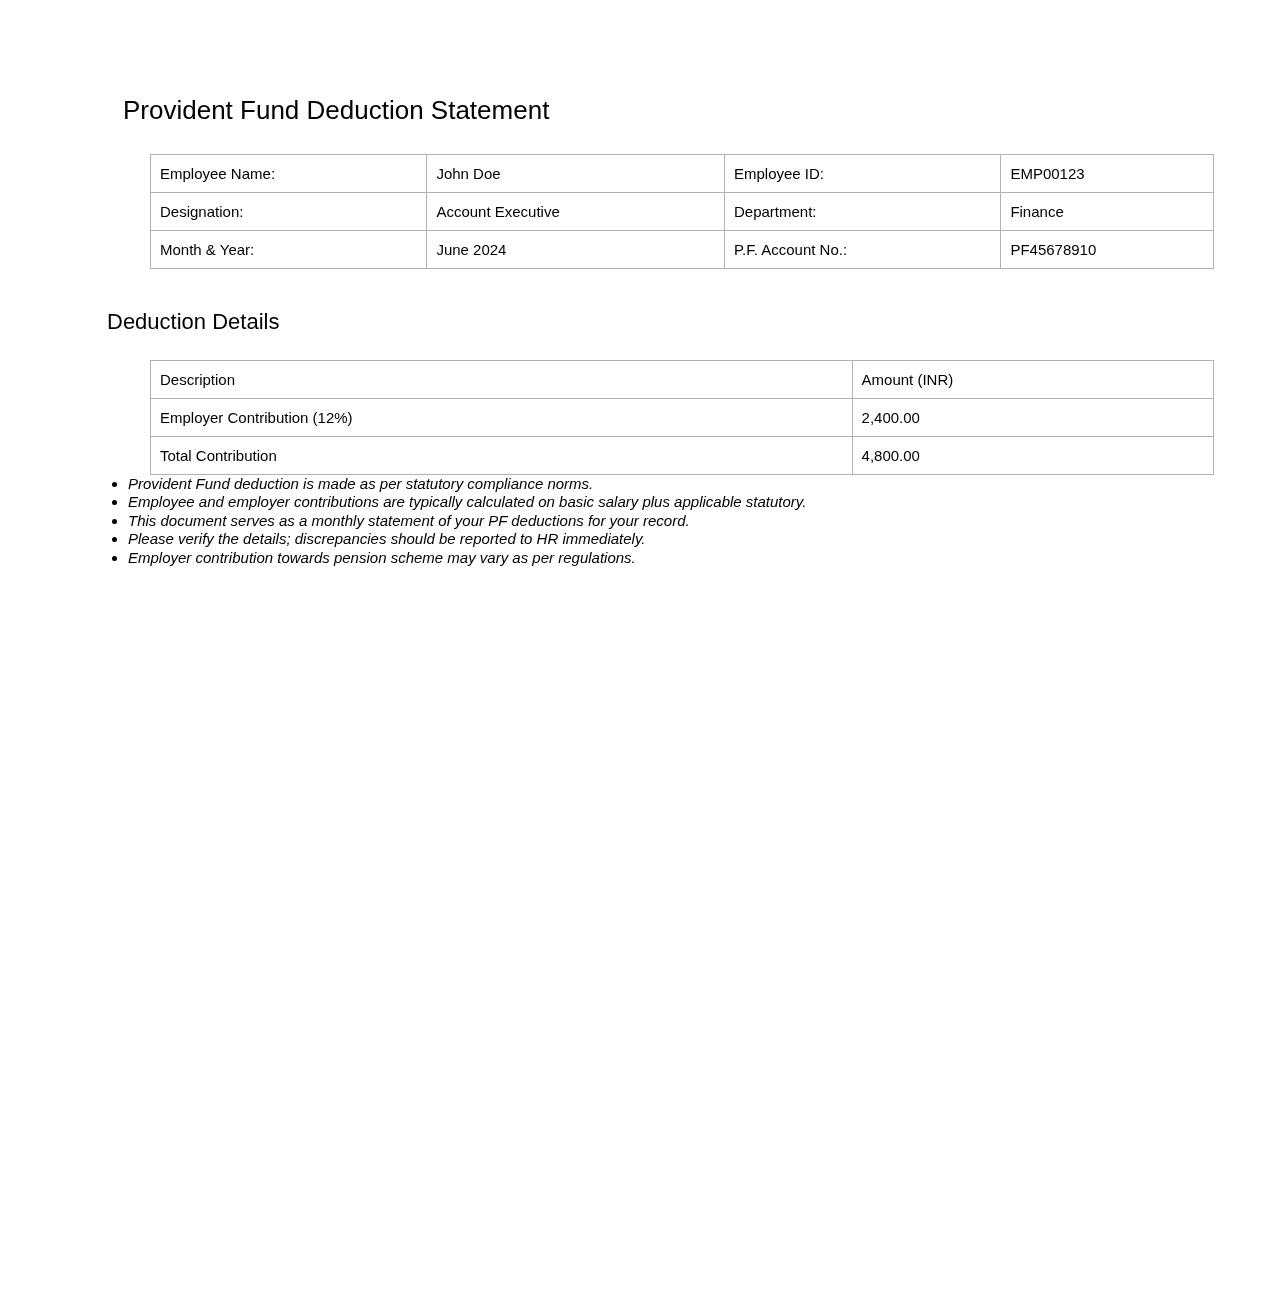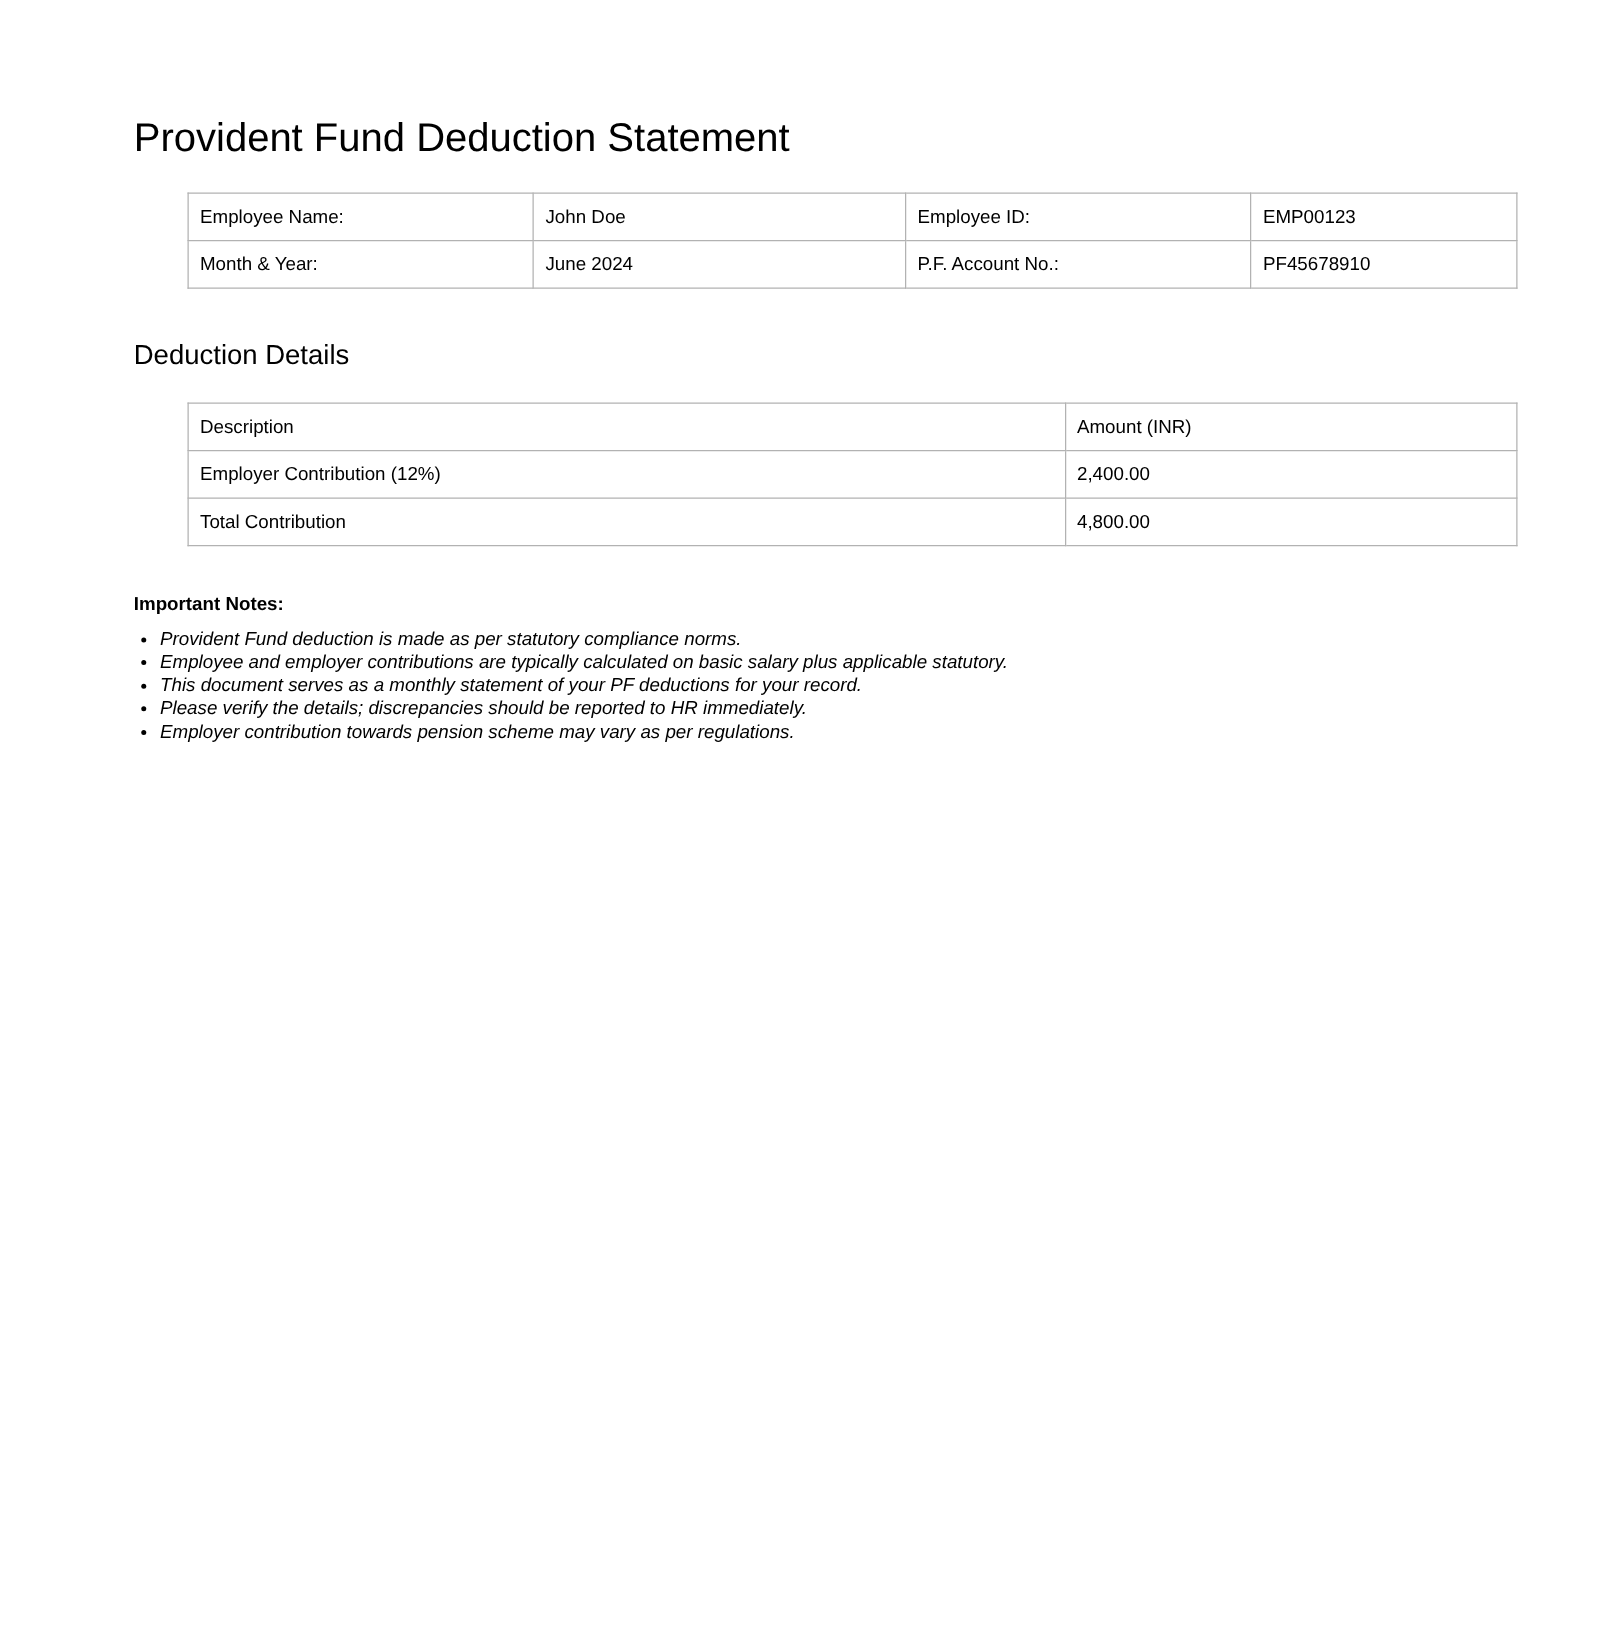--- a/index.html
+++ b/index.html
@@ -10,24 +10,24 @@
     font-family: "Liberation Sans", sans-serif;
   }
   .page {
     width: 1278px;
     height: 1300px;
     box-sizing: border-box;
     padding: 94px 107px 40px 107px;
     background: #ffffff;
   }
   h1.doc-title {
-    font-size: 32px;
+    font-size: 26px;
     font-weight: 400;
     line-height: 33px;
-    margin: 0 0 27px 0;
+    margin: 0 0 27px 16px;
   }
   h2.section-title {
     font-size: 22px;
     font-weight: 400;
     line-height: 25px;
     margin: 40px 0 26px 0;
   }
   table.doc-table {
     width: 100%;
     border-collapse: collapse;
@@ -82,20 +82,26 @@
         <col class="c4">
       </colgroup>
     <tbody>
       <tr>
         <td>Employee Name:</td>
         <td>John Doe</td>
         <td>Employee ID:</td>
         <td>EMP00123</td>
       </tr>
       <tr>
+        <td>Designation:</td>
+        <td>Account Executive</td>
+        <td>Department:</td>
+        <td>Finance</td>
+      </tr>
+      <tr>
         <td>Month &amp; Year:</td>
         <td>June 2024</td>
         <td>P.F. Account No.:</td>
         <td>PF45678910</td>
       </tr>
     </tbody>
   </table>
 
   <h2 class="section-title">Deduction Details</h2>
 
@@ -113,21 +119,20 @@
         <td>Employer Contribution (12%)</td>
         <td>2,400.00</td>
       </tr>
       <tr>
         <td>Total Contribution</td>
         <td>4,800.00</td>
       </tr>
     </tbody>
   </table>
 
-  <p class="notes-title">Important Notes:</p>
 
   <ul class="notes-list">
     <li>Provident Fund deduction is made as per statutory compliance norms.</li>
     <li>Employee and employer contributions are typically calculated on basic salary plus applicable statutory.</li>
     <li>This document serves as a monthly statement of your PF deductions for your record.</li>
     <li>Please verify the details; discrepancies should be reported to HR immediately.</li>
     <li>Employer contribution towards pension scheme may vary as per regulations.</li>
   </ul>
 
 </div>

